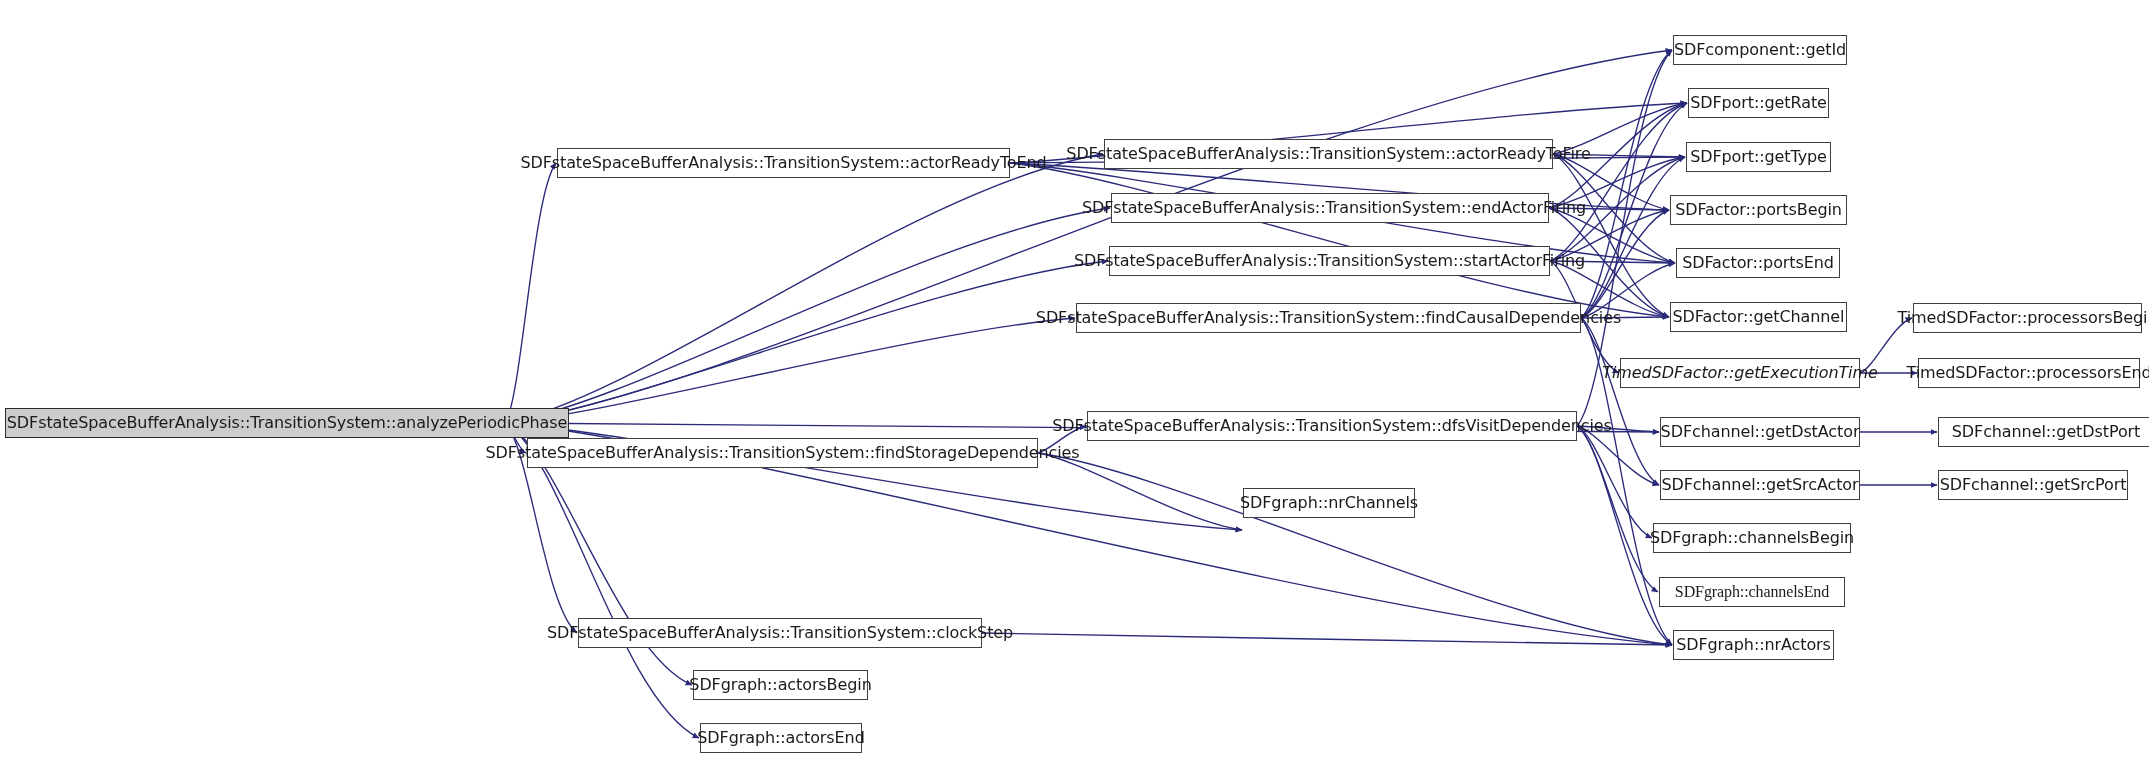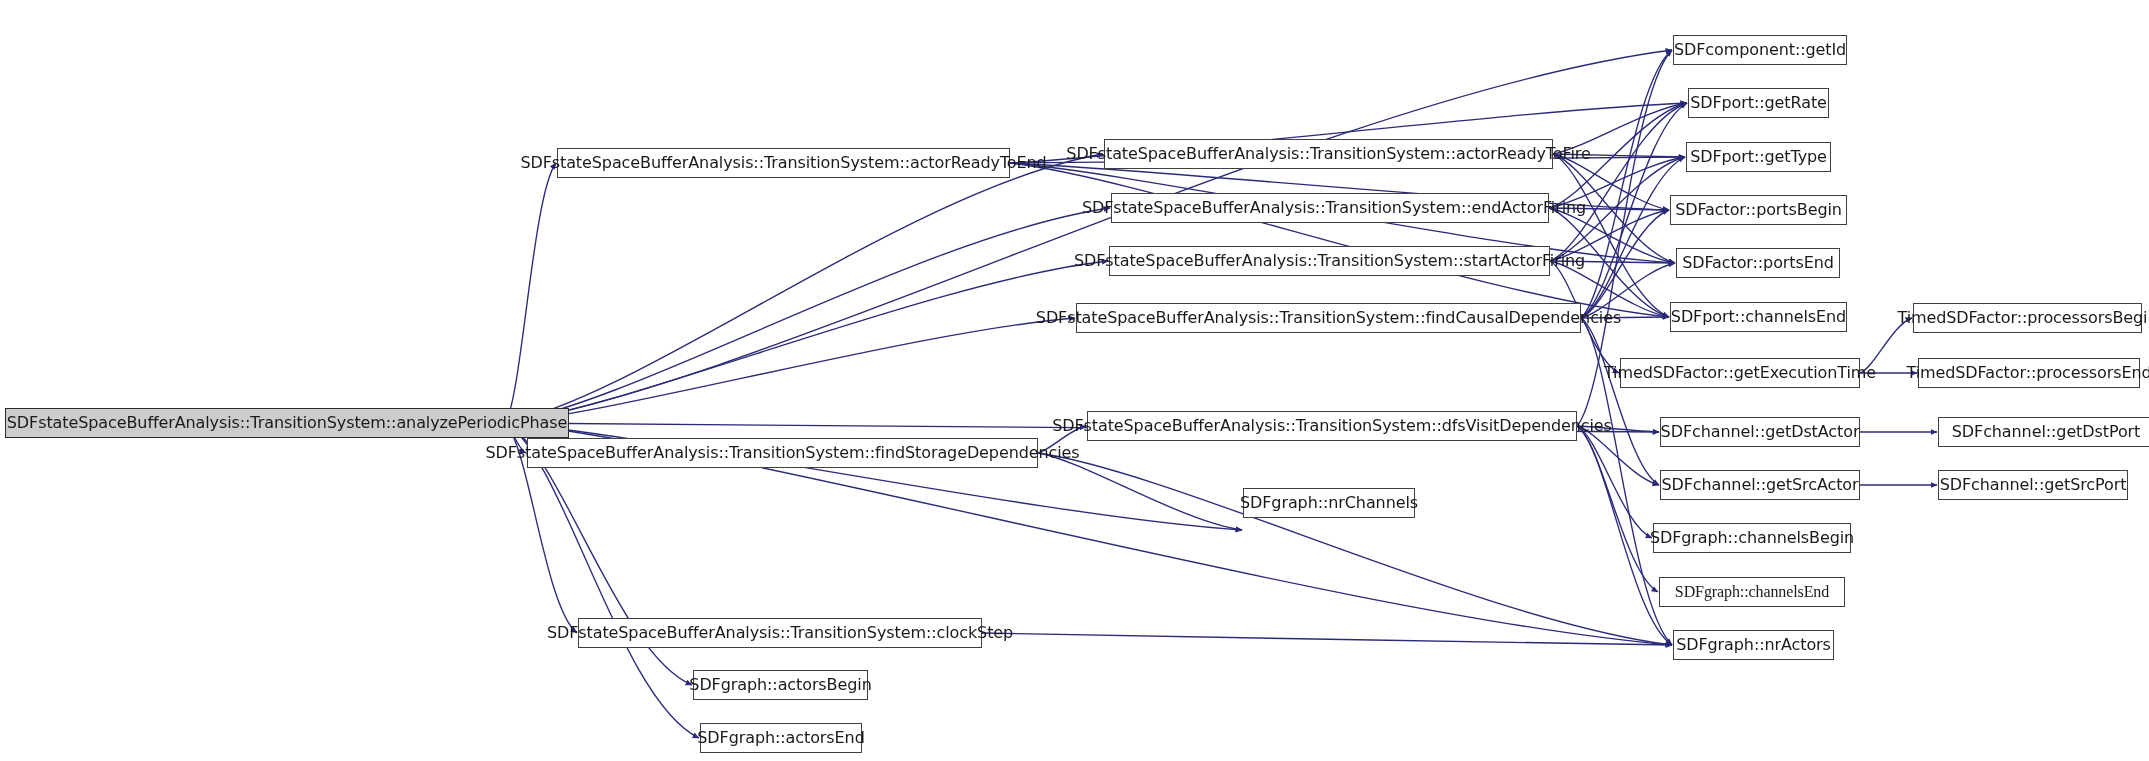--- a/index.html
+++ b/index.html
@@ -161,23 +161,23 @@
       <div class="node" style="left: 1686px; top: 142px; width: 145px; height: 30px;">
         <span class="node-label">SDFport::getType</span>
       </div>
       <div class="node" style="left: 1670px; top: 195px; width: 177px; height: 30px;">
         <span class="node-label">SDFactor::portsBegin</span>
       </div>
       <div class="node" style="left: 1676px; top: 248px; width: 164px; height: 30px;">
         <span class="node-label">SDFactor::portsEnd</span>
       </div>
       <div class="node" style="left: 1670px; top: 302px; width: 177px; height: 30px;">
-        <span class="node-label">SDFport::channelsEnd</span>
-      </div>
-      <div class="node" style="left: 1620px; top: 358px; width: 240px; height: 30px;">
+        <span class="node-label">SDFactor::getChannel</span>
+      </div>
+      <div class="node" style="left: 1620px; top: 358px; width: 240px; height: 30px; font-style: italic;">
         <span class="node-label">TimedSDFactor::getExecutionTime</span>
       </div>
       <div class="node" style="left: 1660px; top: 417px; width: 200px; height: 30px;">
         <span class="node-label">SDFchannel::getDstActor</span>
       </div>
       <div class="node" style="left: 1660px; top: 470px; width: 200px; height: 30px; align-items: center;">
         <span class="node-label">SDFchannel::getSrcActor</span>
       </div>
       <div class="node" style="left: 1653px; top: 523px; width: 198px; height: 30px;">
         <span class="node-label">SDFgraph::channelsBegin</span>

